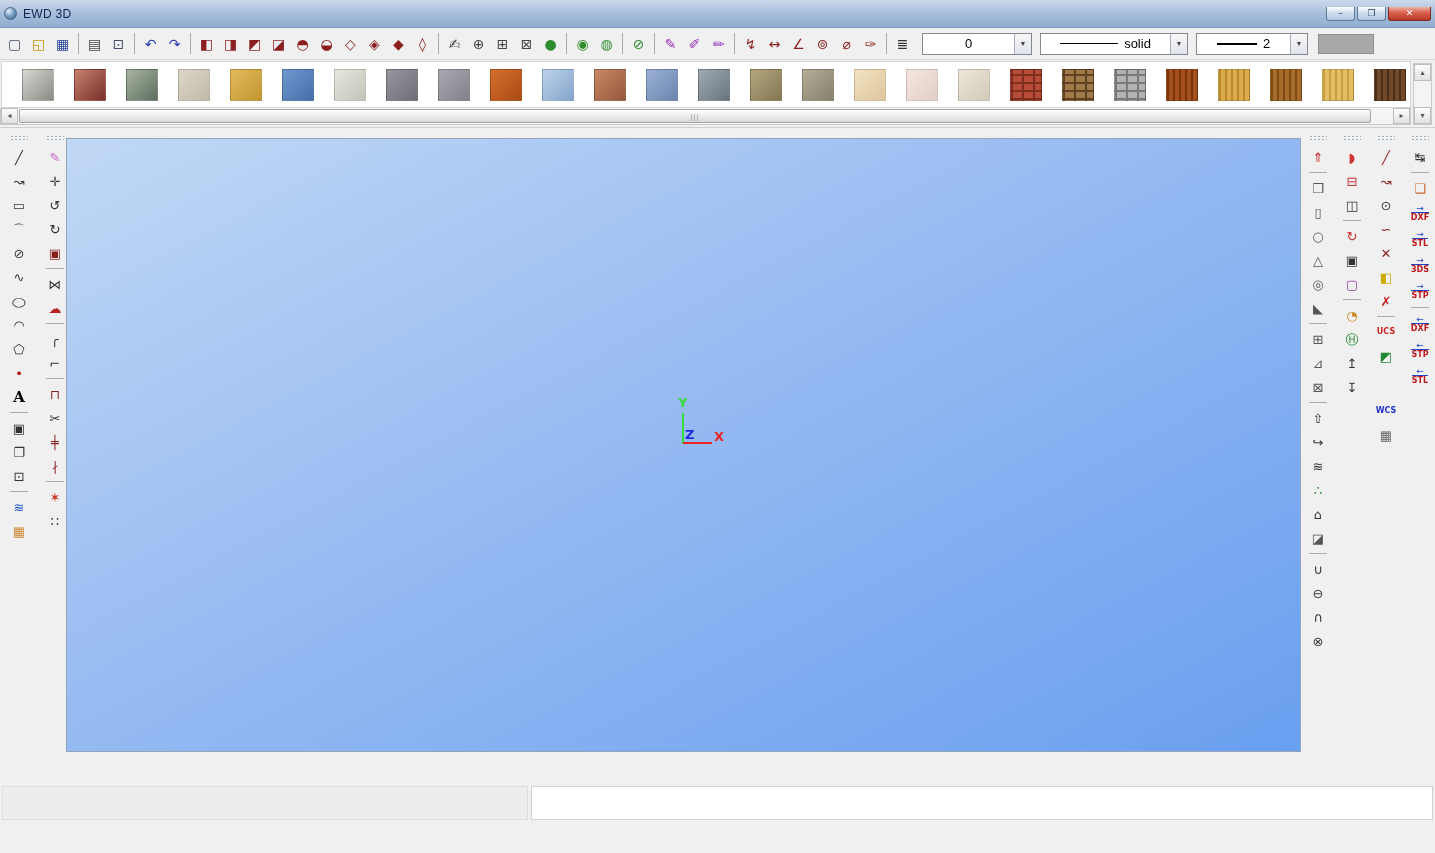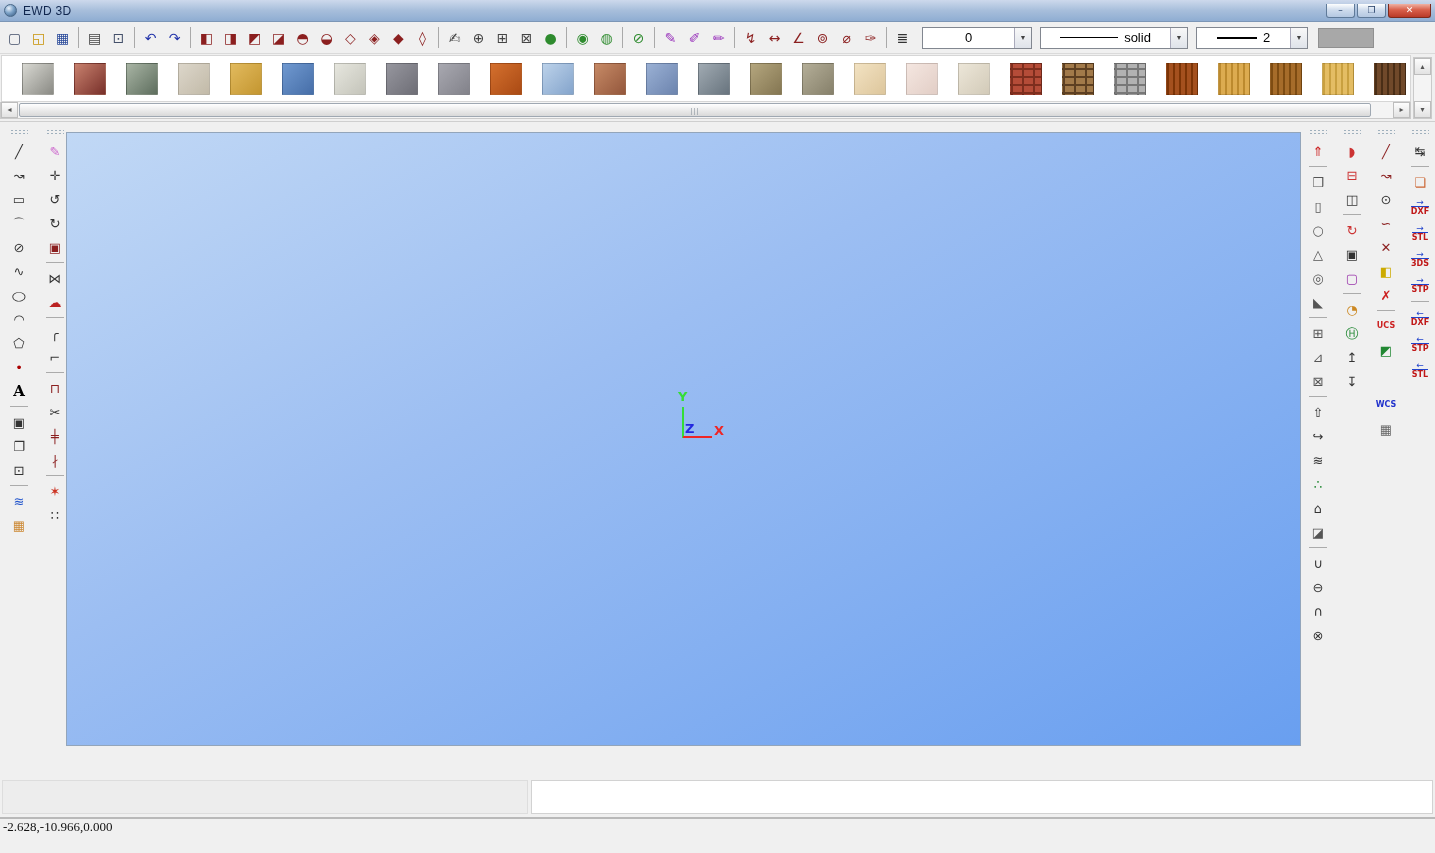--- a/index.html
+++ b/index.html
@@ -1,21 +1,21 @@
 <!DOCTYPE html>
 <html><head>
 <meta charset="utf-8">
 <style>
   * { box-sizing: border-box; margin: 0; padding: 0; }
   html,body { width:1435px; height:853px; overflow:hidden; }
   body { font-family:"Liberation Sans", sans-serif; background:#f0f0f0; }
   .app { position:relative; width:1435px; height:853px; background:#f0f0f0; }
 
   
-  .titlebar { height:22px; background:linear-gradient(#cdd9ec 0%, #a7bedb 50%, #8fadd2 100%);
+  .titlebar { height:28px; background:linear-gradient(#cdd9ec 0%, #a7bedb 50%, #8fadd2 100%);
     border-bottom:1px solid #7c96b6; display:flex; align-items:center; padding-left:4px; }
   .appicon { width:13px; height:13px; border-radius:50%;
     background:radial-gradient(circle at 35% 30%, #e8f0fa 0%, #7da3c8 45%, #32557e 100%);
     border:1px solid #4a6888; margin-right:6px; }
   .title { font-size:12px; color:#10264e; letter-spacing:.3px; }
   .wbtns { margin-left:auto; display:flex; gap:2px; padding-right:4px; }
   .wbtn { width:29px; height:14px; font-size:9px; line-height:11px; text-align:center;
     border:1px solid #5f7a99; border-top:none; border-radius:0 0 3px 3px; color:#17325c;
     background:linear-gradient(#fdfefe, #cfdced 45%, #b4c8e2); cursor:default;
     font-family:"DejaVu Sans", sans-serif; }
@@ -383,17 +383,14 @@
           </button>
         </div>
     </div>
   </div>
 
   <div class="msgrow">
     <div class="msg left"></div>
     <div class="msg right"></div>
   </div>
 
-  <div class="statusbar">
-    <span class="coords">-2.628,-10.966,0.000</span>
-  </div>
 
 </div>
 
 </body></html>

